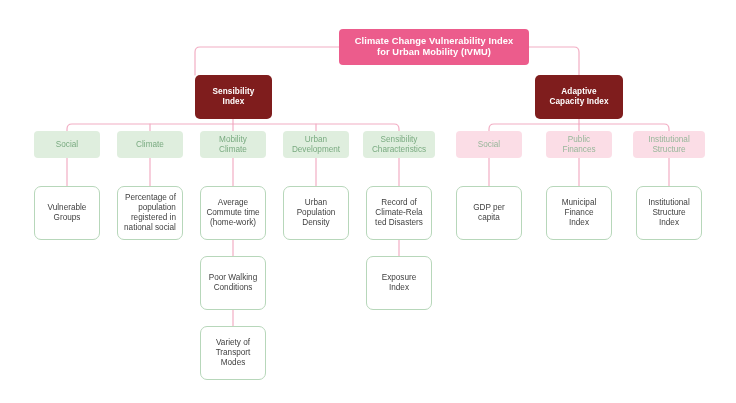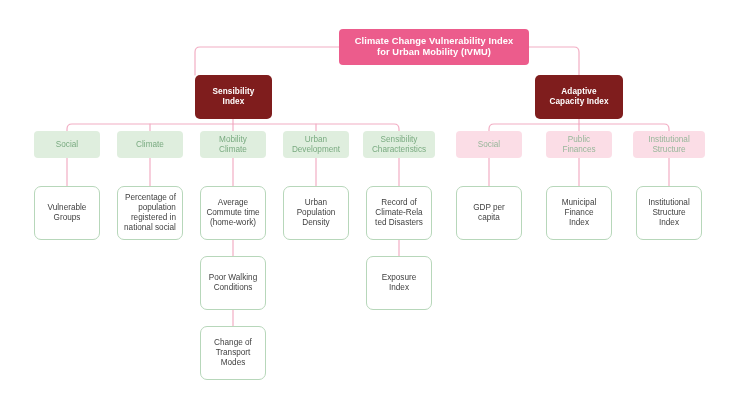--- a/index.html
+++ b/index.html
@@ -149,21 +149,21 @@
 registered in
 national social</div>
 
   <div class="node leaf" style="left:200px;top:186px;width:66px;height:54px;">Average
 Commute time
 (home-work)</div>
 
   <div class="node leaf" style="left:200px;top:256px;width:66px;height:54px;">Poor Walking
 Conditions</div>
 
-  <div class="node leaf" style="left:200px;top:326px;width:66px;height:54px;">Change of
+  <div class="node leaf" style="left:200px;top:326px;width:66px;height:54px;">Variety of
 Transport
 Modes</div>
 
   <div class="node leaf" style="left:283px;top:186px;width:66px;height:54px;">Urban
 Population
 Density</div>
 
   <div class="node leaf" style="left:366px;top:186px;width:66px;height:54px;">Record of
 Climate-Rela
 ted Disasters</div>

